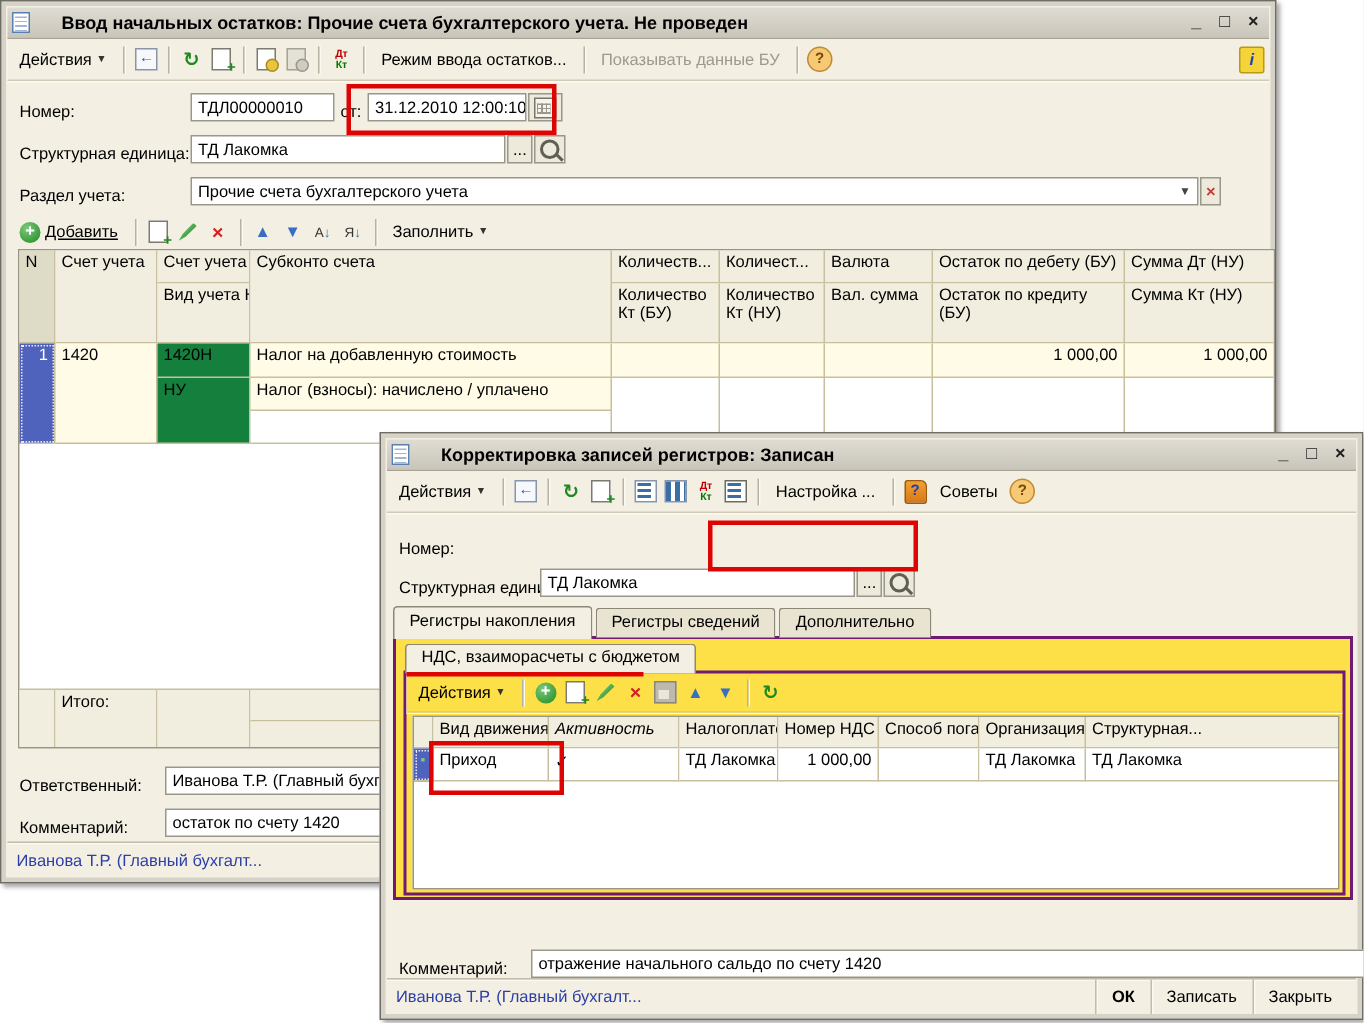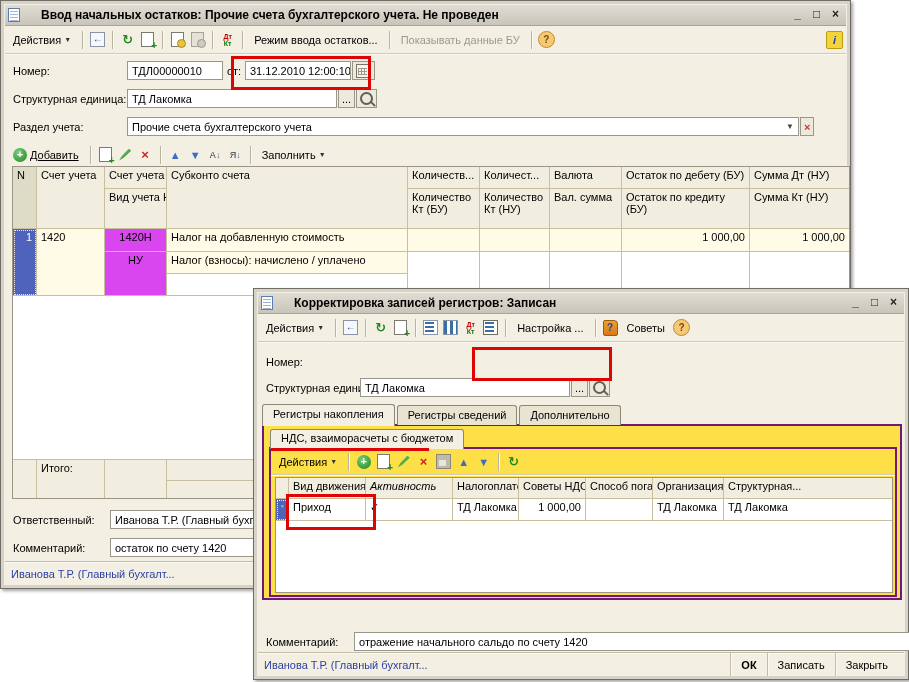--- a/index.html
+++ b/index.html
@@ -57,36 +57,36 @@
   .ic-disk::after{content:"";position:absolute;left:2px;top:5px;width:7px;height:6px;background:#E9E6DC;}
   .ic-sort{font-size:9px;color:#333;display:flex;align-items:center;}
   .ic-sort .arr{color:#3A6EC2;font-size:9px;}
   .ic-list{width:13px;height:13px;background:#fff;border:1px solid #8894A8;background-image:repeating-linear-gradient(#3A6EA5 0 2px,transparent 2px 4px);background-size:9px 10px;background-position:1px 1px;background-repeat:no-repeat;}
   .ic-grid{width:13px;height:13px;background:#fff;border:1px solid #8894A8;background-image:repeating-linear-gradient(90deg,#3A6EA5 0 3px,#fff 3px 6px),repeating-linear-gradient(#88A8C8 0 3px,#fff 3px 6px);}
   .ic-book{width:13px;height:14px;background:linear-gradient(#F0A030,#D87818);border:1px solid #9A5A10;border-radius:2px 4px 2px 2px;color:#1F3FB4;font-weight:bold;font-size:10px;display:flex;align-items:center;justify-content:center;}
   .ic-search{width:9px;height:9px;border:2px solid #5F5F54;border-radius:50%;position:relative;}
   .ic-search::after{content:"";position:absolute;width:6px;height:2px;background:#5F5F54;transform:rotate(45deg);right:-5px;bottom:-2px;}
   .ic-cal{width:13px;height:12px;border:1px solid #77756A;background:#F6F4EC;background-image:repeating-linear-gradient(90deg,#9A988C 0 1px,transparent 1px 3px),repeating-linear-gradient(#9A988C 0 1px,transparent 1px 3px);background-size:9px 7px;background-position:1px 3px;background-repeat:no-repeat;}
   
-  .frow{position:absolute;display:flex;align-items:center;height:21px;}
+  .frow{position:absolute;display:flex;align-items:flex-end;height:21px;}
   .flabel{white-space:nowrap;}
   .field{background:#fff;border:1px solid #99968A;height:19px;box-sizing:border-box;display:flex;align-items:center;padding:0 4px;white-space:nowrap;overflow:hidden;}
   .fbtn{height:19px;box-sizing:border-box;border:1px solid #99968A;background:#EDE9DB;display:flex;align-items:center;justify-content:center;padding:0 3px;margin-left:1px;}
   .inbtn{margin-left:auto;color:#444;font-size:8px;}
   .redbox{position:absolute;border:3px solid #DD0404;background:transparent;z-index:30;}
   .redline{position:absolute;background:#DD0404;height:3px;z-index:30;}
   
   .gtable{position:absolute;background:#fff;border:1px solid #9A9585;box-sizing:border-box;}
   .ghead,.grow,.gtotal{display:grid;}
   .cell{border-right:1px solid #C7BF9E;border-bottom:1px solid #C7BF9E;box-sizing:border-box;padding:2px 4px;overflow:hidden;white-space:nowrap;}
   .hc{background:#F2EEDF;}
   .hc.dark{background:#DEDBC6;}
   .wrap{white-space:normal;line-height:12px;}
   .cream{background:#FFFBE6;}
-  .lblue{background:#d946ef;text-align:center;}
+  .lblue{background:#15803d;}
   .whitec{background:#fff;}
   .numcell{background:#5063BC;color:#fff;text-align:right;outline:1px dotted #E8E8F8;outline-offset:-2px;}
   .rnum{text-align:right;}
   .selcell{background:#5063BC;outline:1px dotted #E8E8F8;outline-offset:-2px;color:#7CC87C;font-size:9px;text-align:center;padding:2px 0;}
   
   .tabs{position:absolute;display:flex;align-items:flex-end;gap:2px;}
   .tab{border:1px solid #8C8878;border-bottom:none;border-radius:3px 3px 0 0;background:#E9E4D1;padding:3px 10px 4px;position:relative;white-space:nowrap;}
   .tab.active{background:#F3EFE2;margin-bottom:-1px;padding-bottom:6px;z-index:5;}
   .panel{position:absolute;border:2px solid #701a75;background:#fde047;box-sizing:border-box;}
   
@@ -401,21 +401,21 @@
           <span class="tsep"></span>
           <span class="ic ic-refresh">↻</span>
         </div>
 
         <div class="gtable" style="left:4px;top:28px;width:618px;height:116px;">
           <div class="ghead" style="grid-template-columns:13px 77px 87px 66px 67px 67px 71px 1fr;grid-template-rows:21px;">
             <div class="cell hc" style="grid-area:1/1/2/2;padding:2px 1px;"></div>
             <div class="cell hc" style="grid-area:1/2/2/3;">Вид движения</div>
             <div class="cell hc" style="grid-area:1/3/2/4;font-style:italic;">Активность</div>
             <div class="cell hc" style="grid-area:1/4/2/5;">Налогоплате...</div>
-            <div class="cell hc" style="grid-area:1/5/2/6;">Советы НДС</div>
+            <div class="cell hc" style="grid-area:1/5/2/6;">Номер НДС</div>
             <div class="cell hc" style="grid-area:1/6/2/7;">Способ пога...</div>
             <div class="cell hc" style="grid-area:1/7/2/8;">Организация</div>
             <div class="cell hc" style="grid-area:1/8/2/9;border-right:none;">Структурная...</div>
           </div>
           <div class="grow" style="grid-template-columns:13px 77px 87px 66px 67px 67px 71px 1fr;grid-template-rows:22px;">
             <div class="cell selcell">▪</div>
             <div class="cell whitec">Приход</div>
             <div class="cell whitec">✓</div>
             <div class="cell whitec">ТД Лакомка</div>
             <div class="cell whitec rnum">1 000,00</div>

